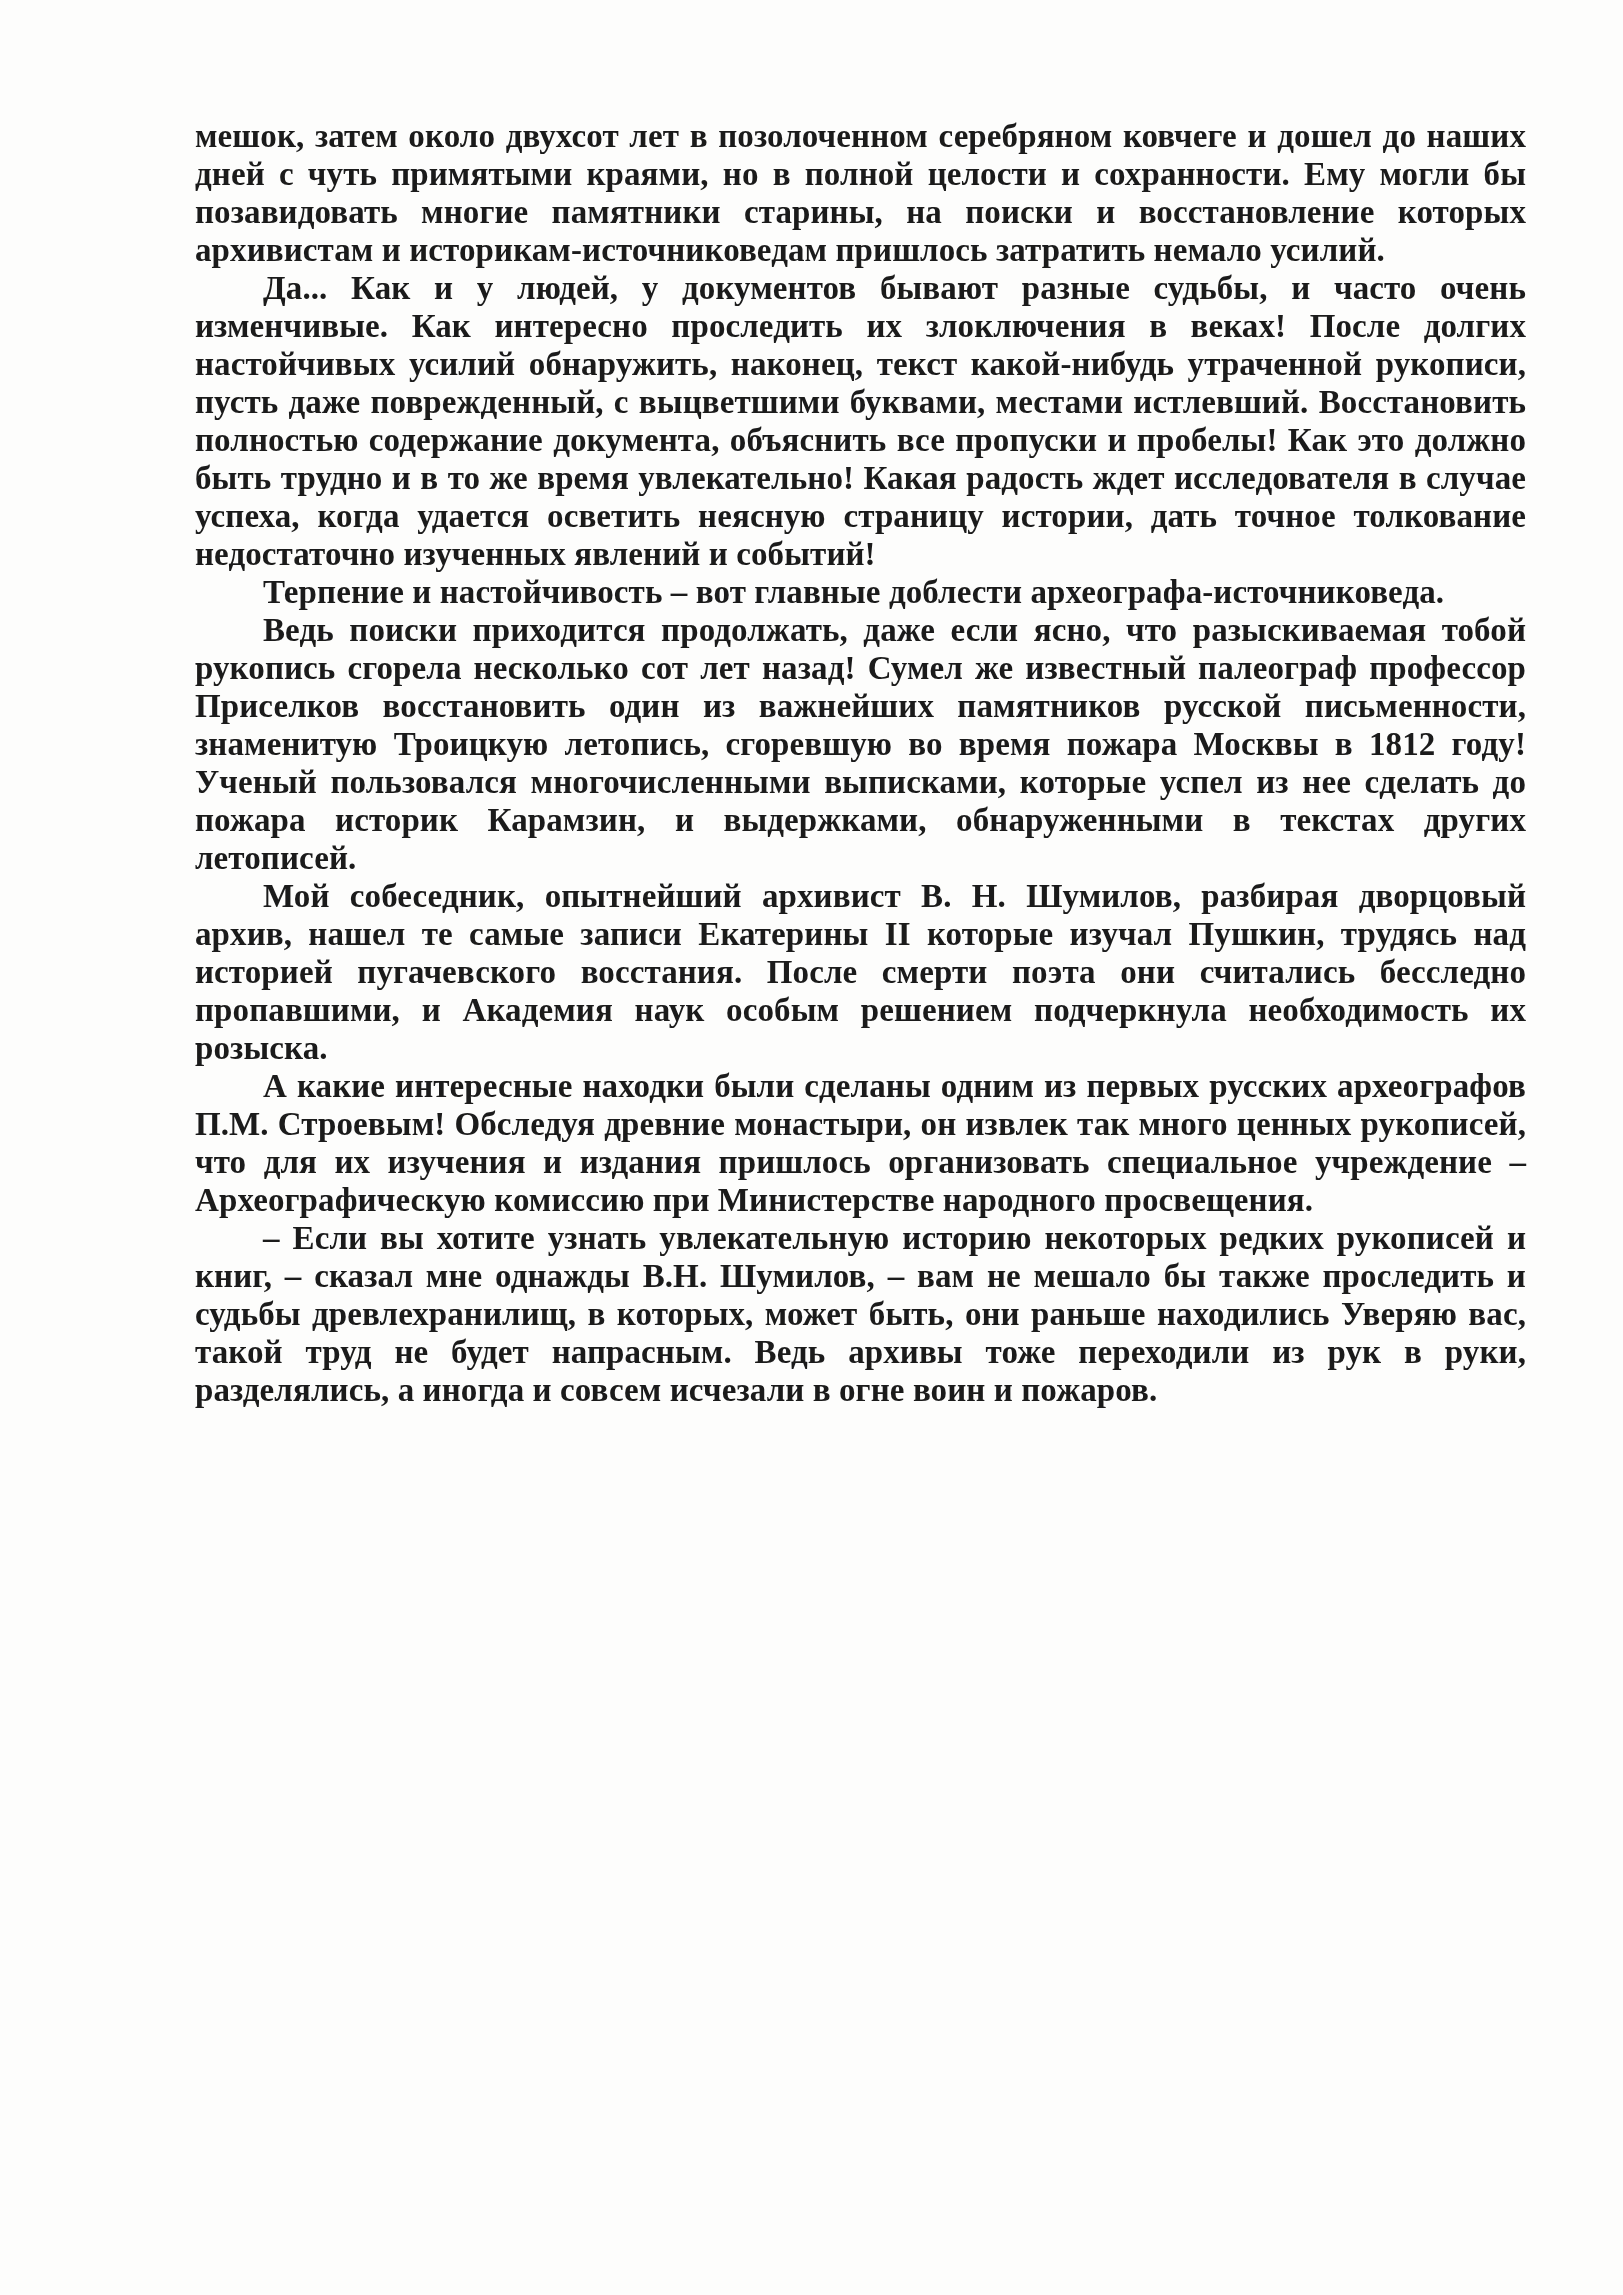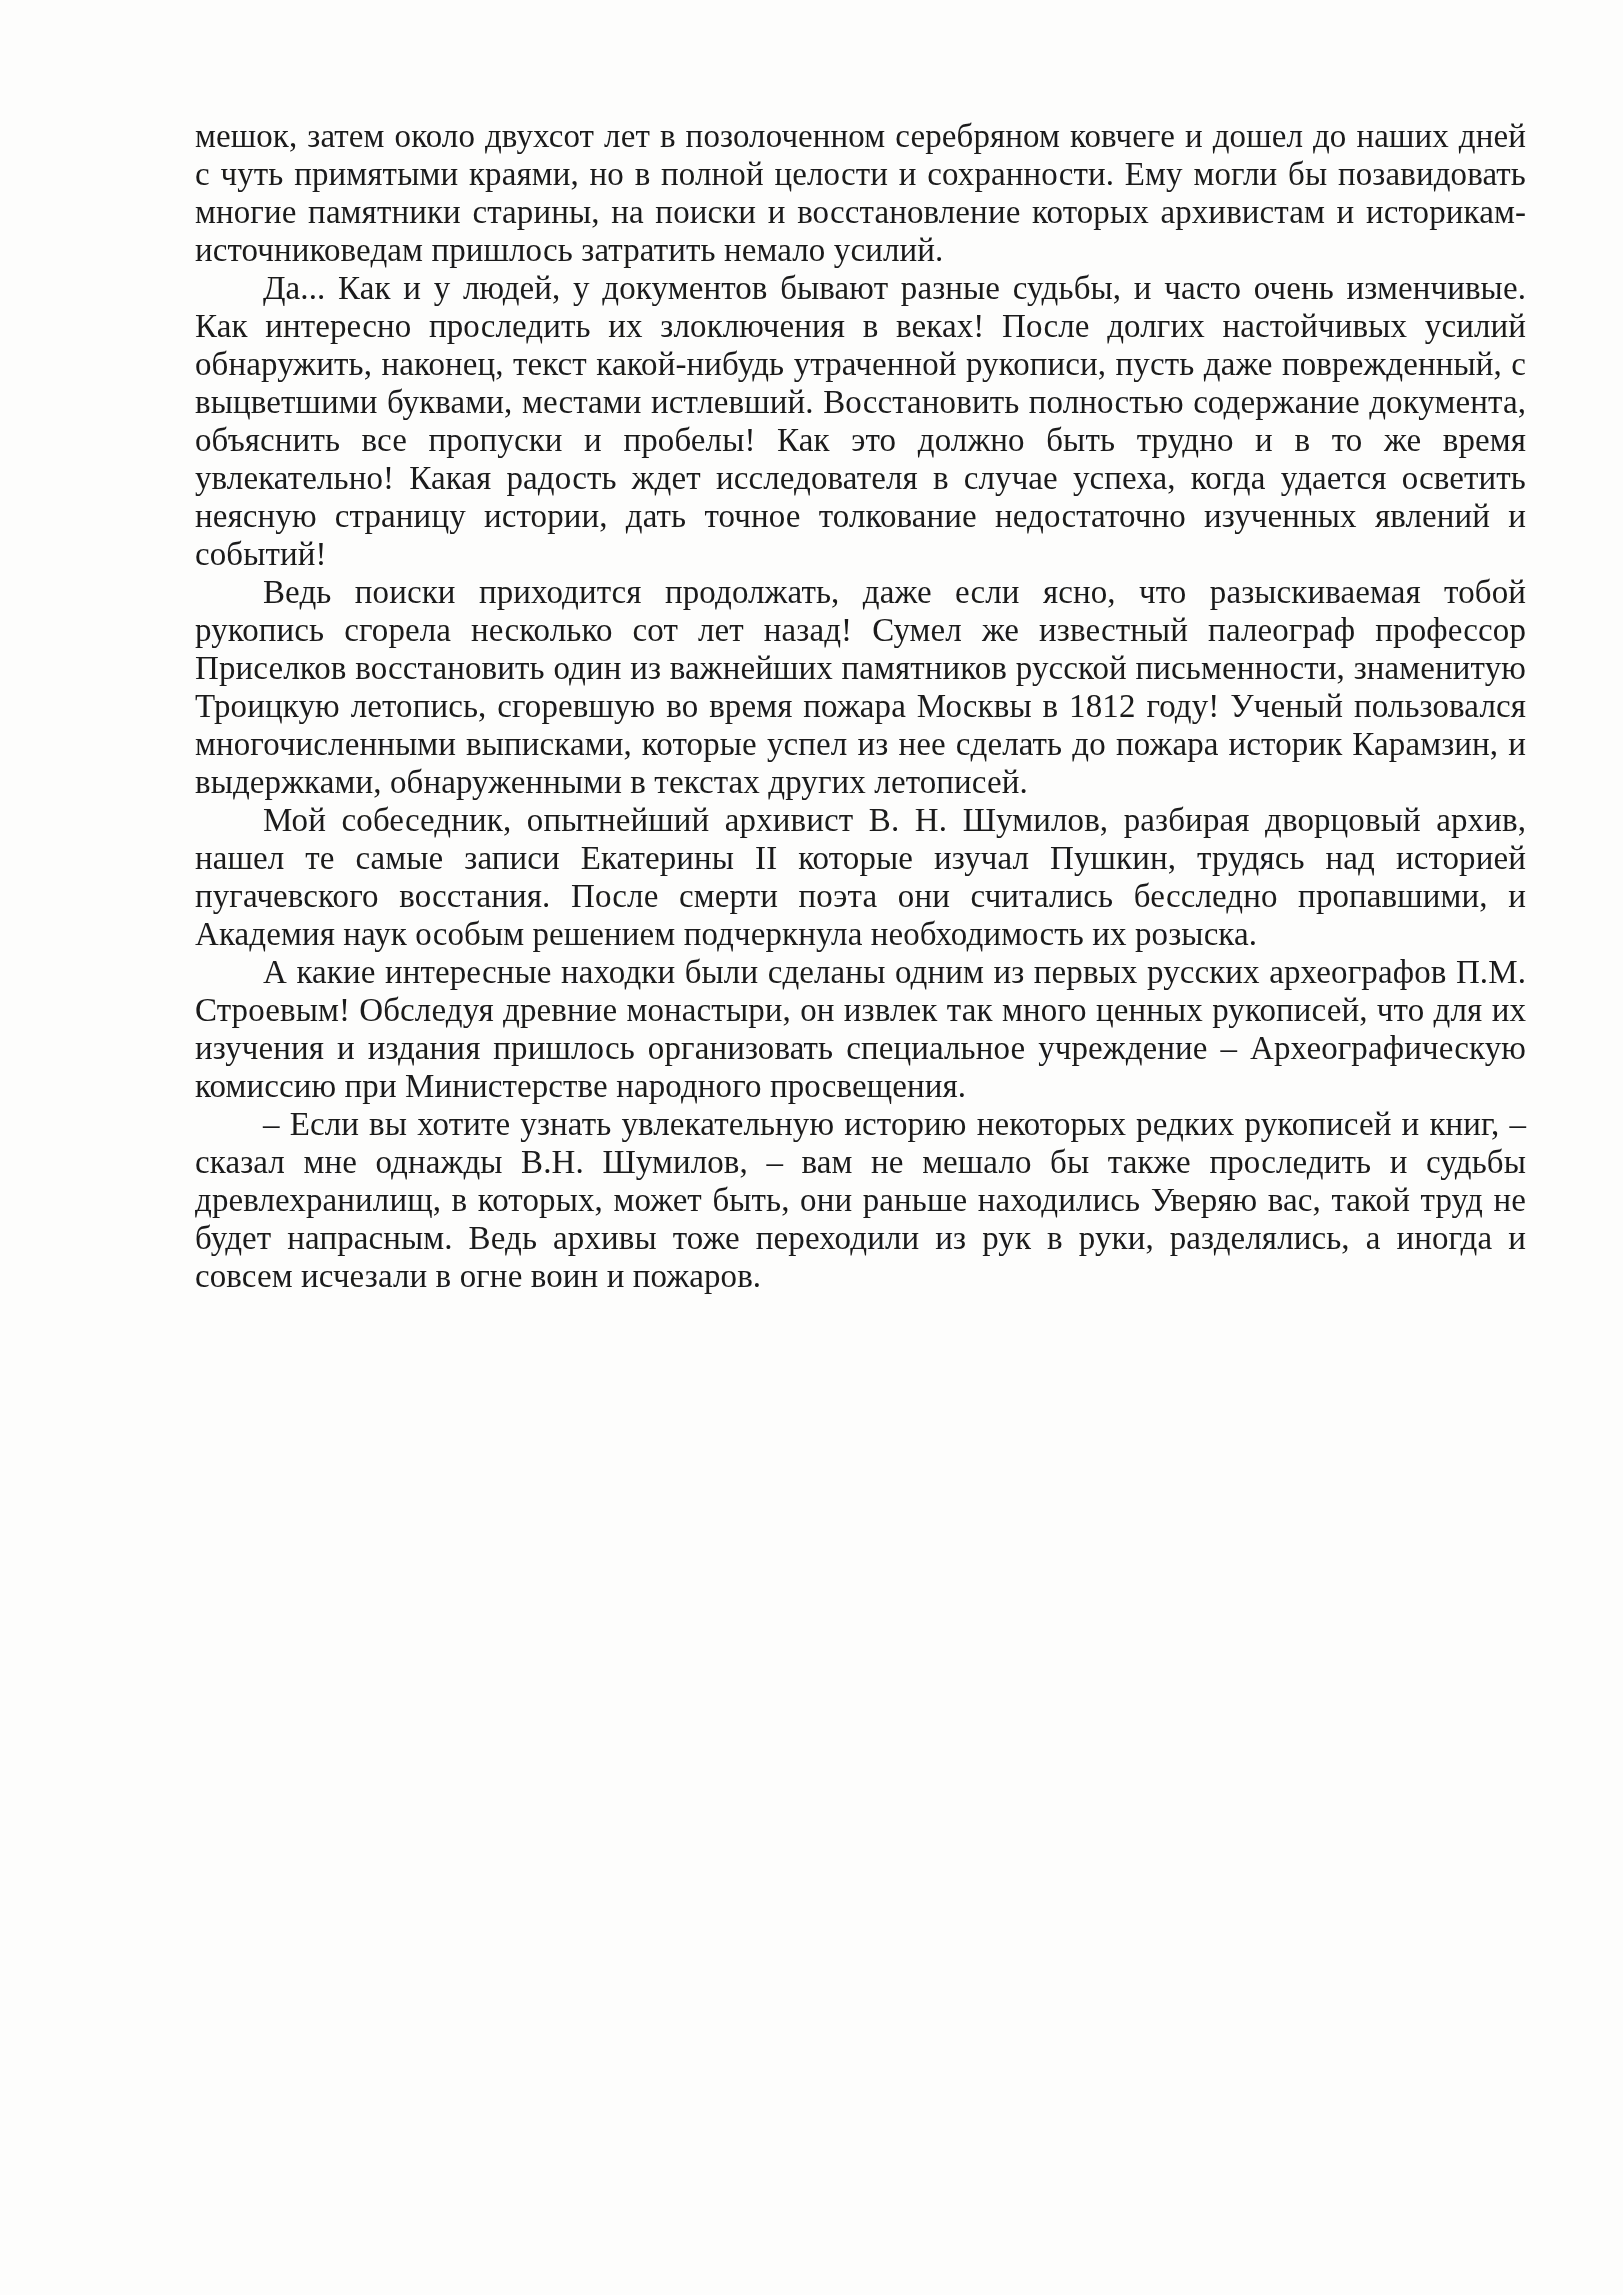--- a/index.html
+++ b/index.html
@@ -25,36 +25,38 @@
     position: absolute;
     left: 195px;
     top: 117px;
     width: 1331px;
     font-family: "Liberation Serif", "DejaVu Serif", serif;
     font-size: 33px;
     line-height: 38px;
     text-align: justify;
     color: #1b1b1b;
     letter-spacing: 0.1px;
+    font-weight: bold;
   }
   .text-block p {
     margin: 0;
     padding: 0;
     text-indent: 68px;
   }
   .text-block p.continuation {
     text-indent: 0;
   }
 </style>
 </head>
 <body>
 
 <div class="page">
   <div class="text-block">
     <p class="continuation">мешок, затем около двухсот лет в позолоченном серебряном ковчеге и дошел до наших дней с чуть примятыми краями, но в полной целости и сохранности. Ему могли бы позавидовать многие памятники старины, на поиски и восстановление которых архивистам и историкам-источниковедам пришлось затратить немало усилий.</p>
     <p>Да... Как и у людей, у документов бывают разные судьбы, и часто очень изменчивые. Как интересно проследить их злоключения в веках! После долгих настойчивых усилий обнаружить, наконец, текст какой-нибудь утраченной рукописи, пусть даже поврежденный, с выцветшими буквами, местами истлевший. Восстановить полностью содержание документа, объяснить все пропуски и пробелы! Как это должно быть трудно и в то же время увлекательно! Какая радость ждет исследователя в случае успеха, когда удается осветить неясную страницу истории, дать точное толкование недостаточно изученных явлений и событий!</p>
+    <p>Терпение и настойчивость – вот главные доблести археографа-источниковеда.</p>
     <p>Ведь поиски приходится продолжать, даже если ясно, что разыскиваемая тобой рукопись сгорела несколько сот лет назад! Сумел же известный палеограф профессор Приселков восстановить один из важнейших памятников русской письменности, знаменитую Троицкую летопись, сгоревшую во время пожара Москвы в 1812 году! Ученый пользовался многочисленными выписками, которые успел из нее сделать до пожара историк Карамзин, и выдержками, обнаруженными в текстах других летописей.</p>
     <p>Мой собеседник, опытнейший архивист В. Н. Шумилов, разбирая дворцовый архив, нашел те самые записи Екатерины II которые изучал Пушкин, трудясь над историей пугачевского восстания. После смерти поэта они считались бесследно пропавшими, и Академия наук особым решением подчеркнула необходимость их розыска.</p>
     <p>А какие интересные находки были сделаны одним из первых русских археографов П.М. Строевым! Обследуя древние монастыри, он извлек так много ценных рукописей, что для их изучения и издания пришлось организовать специальное учреждение – Археографическую комиссию при Министерстве народного просвещения.</p>
     <p>– Если вы хотите узнать увлекательную историю некоторых редких рукописей и книг, – сказал мне однажды В.Н. Шумилов, – вам не мешало бы также проследить и судьбы древлехранилищ, в которых, может быть, они раньше находились Уверяю вас, такой труд не будет напрасным. Ведь архивы тоже переходили из рук в руки, разделялись, а иногда и совсем исчезали в огне воин и пожаров.</p>
   </div>
 </div>
 
 
 </body></html>

